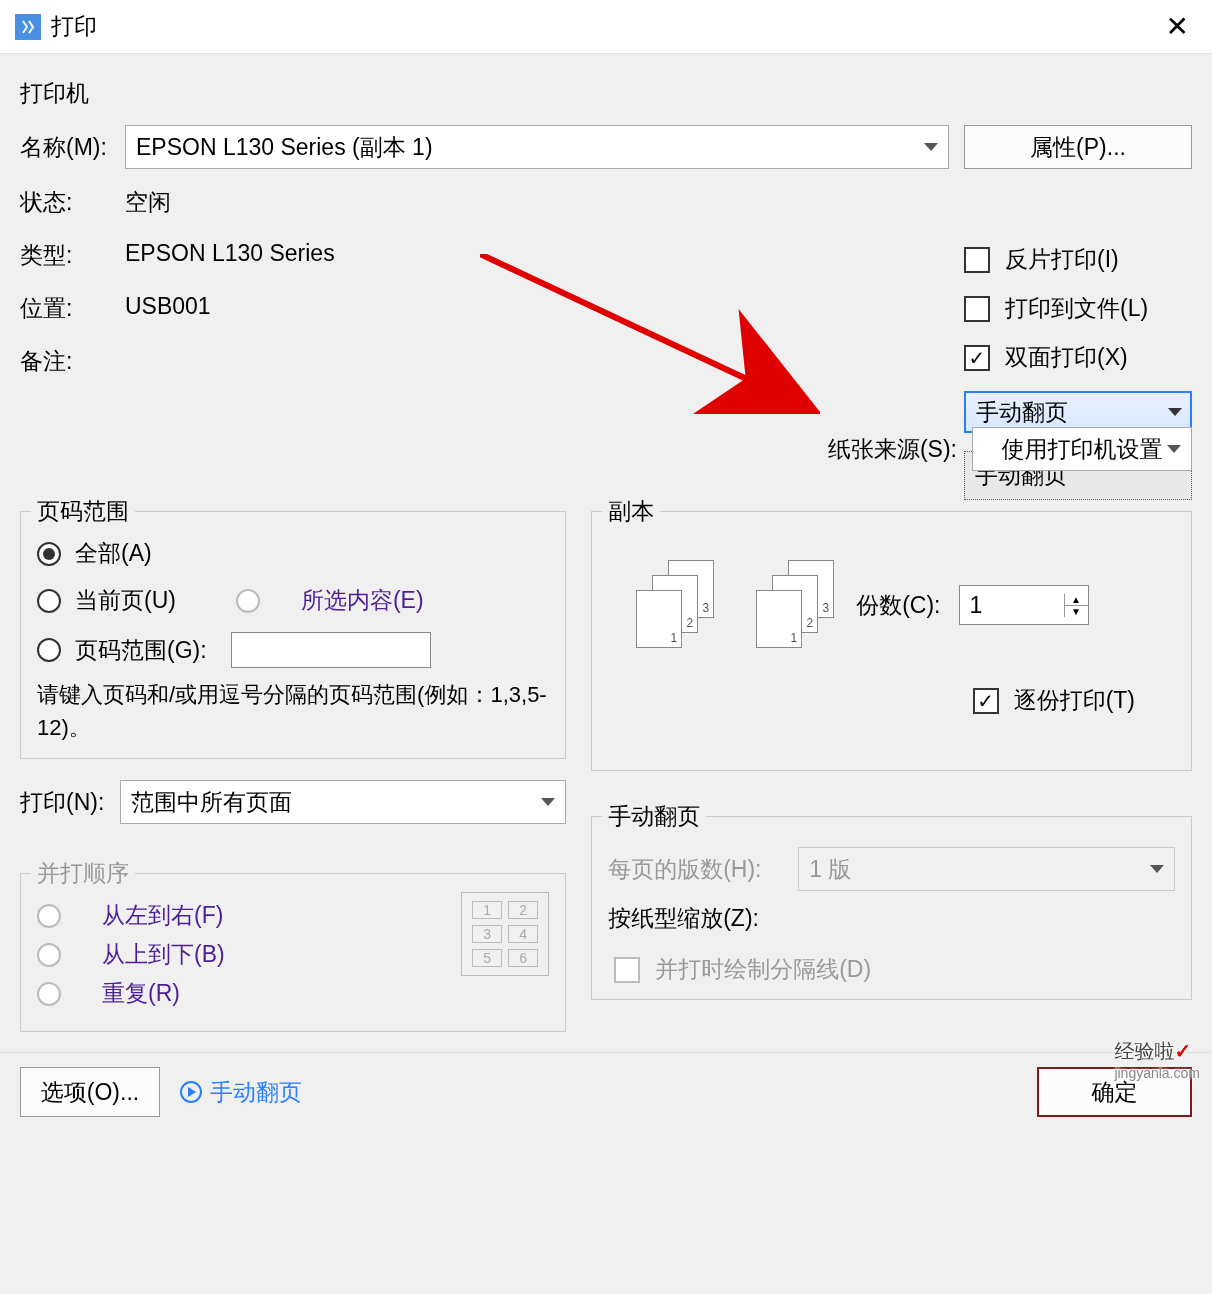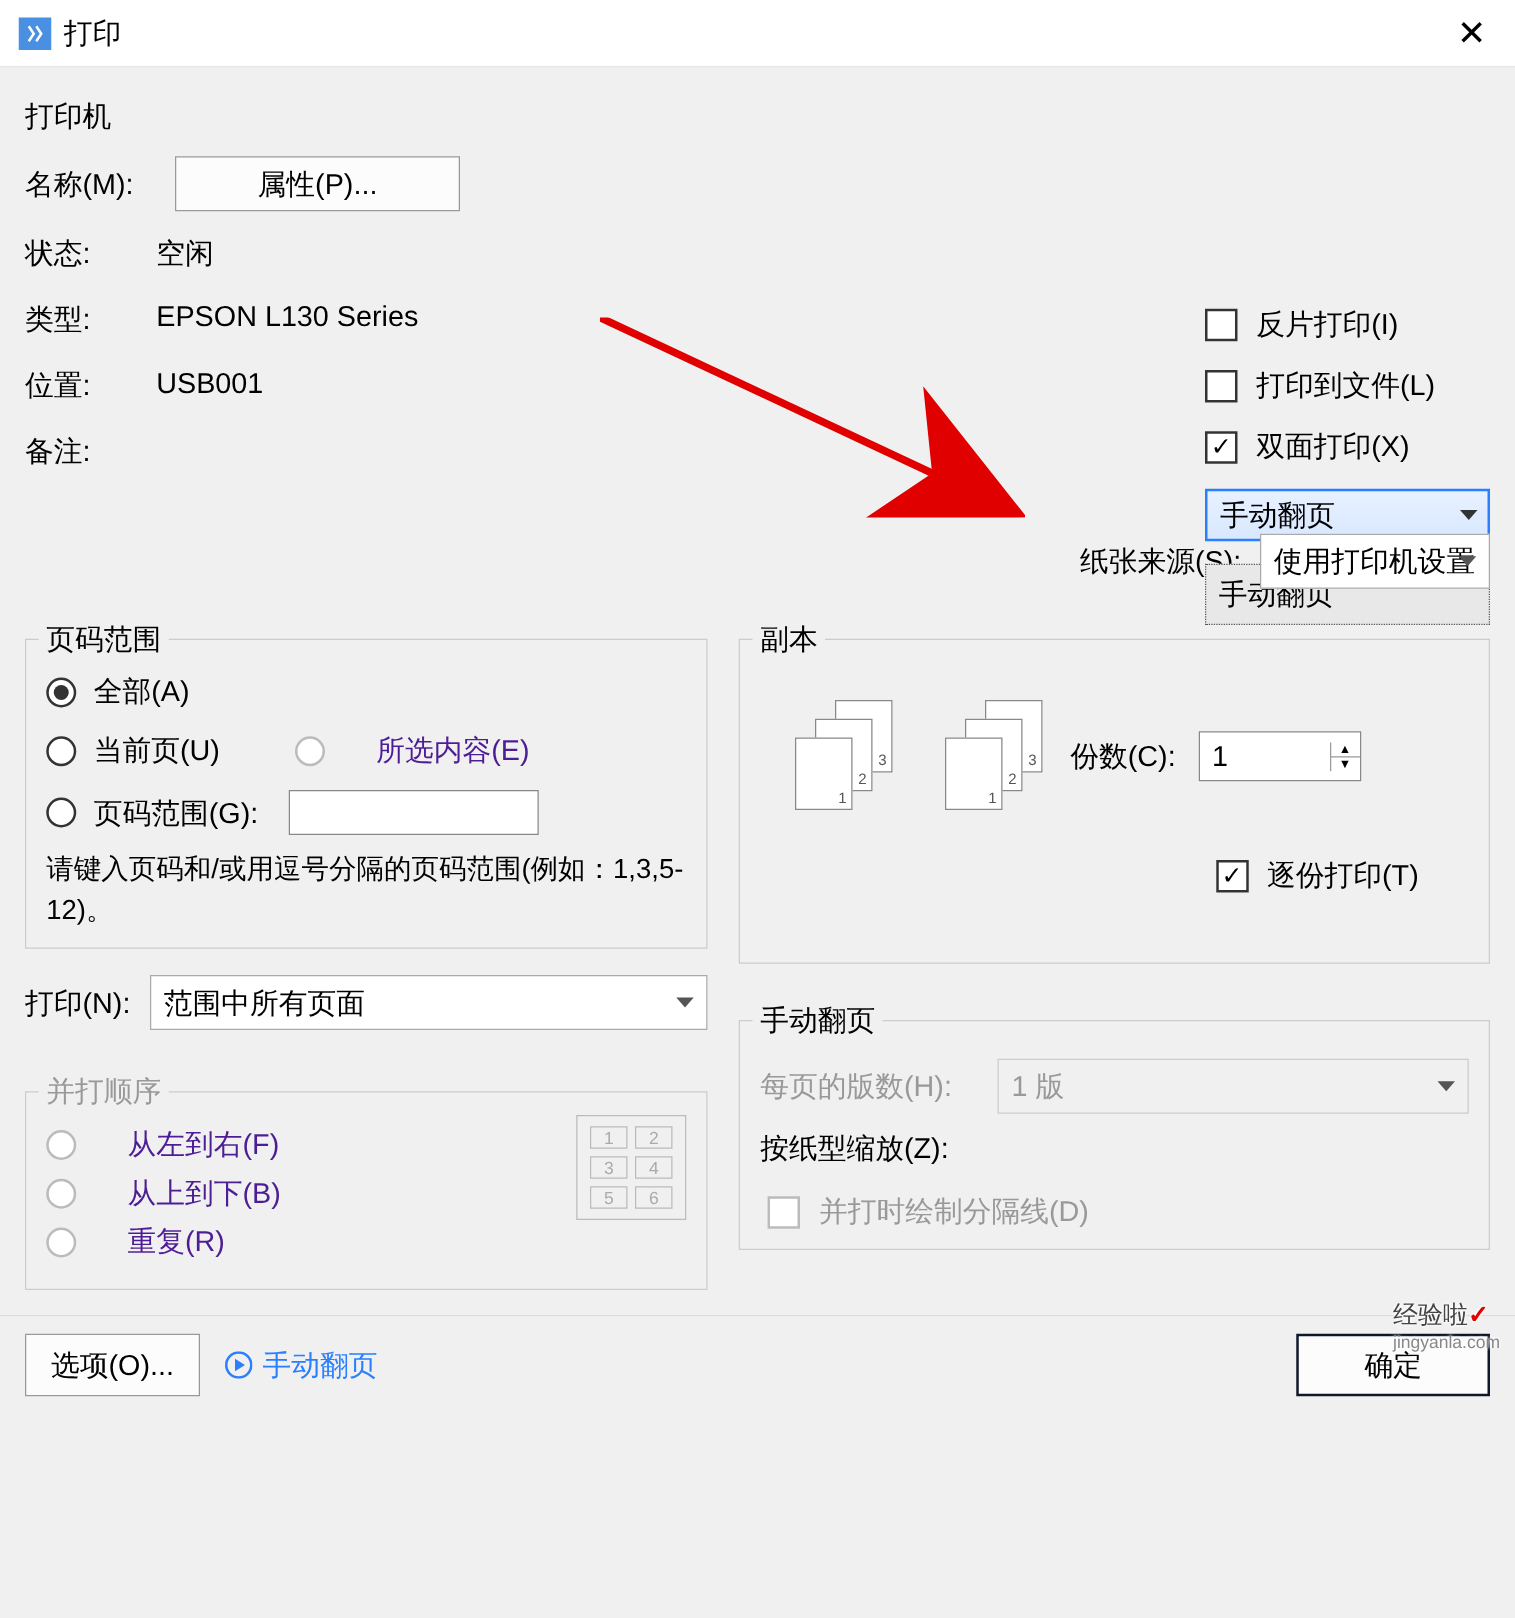--- a/index.html
+++ b/index.html
@@ -120,21 +120,21 @@
     position: absolute;
     left: 480px; top: 200px;
     width: 340px; height: 160px;
     pointer-events: none;
   }
 
   .paper-source-row {
     display: flex; align-items: center; justify-content: flex-end;
     gap: 15px; margin-top: 50px; margin-bottom: 20px;
   }
-  .paper-source-row .select { flex: none; width: 184px; }
+  .paper-source-row .select { flex: none; width: 220px; justify-content: center; }
 
   .groupbox {
     border: 1px solid #ccc;
     padding: 18px 16px 14px 16px;
     position: relative;
     background: inherit;
   }
   .groupbox > legend {
     position: absolute;
     top: -16px; left: 10px;
@@ -200,21 +200,21 @@
     background:#f0f0f0;
   }
   .bottombar .link { color:#2a7fff; cursor:default; display:flex;align-items:center;gap:8px; }
   .bottombar .spacer { flex: 1; }
   .bottombar .pbtn {
     height: 50px; min-width: 155px;
     border: 1px solid #999;
     background:#fcfcfc;
     display:flex;align-items:center;justify-content:center;
   }
-  .bottombar .pbtn.primary { border:2px solid #0f172a;margin-left:18px; }
+  .bottombar .pbtn.primary { border:2px solid #7f1d1d;margin-left:18px; }
 
   .watermark {
     position:absolute; right:12px; bottom:50px; font-size:20px; color:#444;
     text-shadow: 0 0 3px #fff, 0 0 3px #fff;
   }
   .watermark .check { color:#e00000; font-weight:bold; }
   .watermark .sub { font-size:14px; display:block; color:#888; }
 </style>
 </head>
 <body>
@@ -229,20 +229,24 @@
     </div>
     <div class="title">打印</div>
     <div class="close">✕</div>
   </div>
 
   <div class="content" style="position:relative;">
     <div class="section-header">打印机</div>
 
     <div class="row">
       <div class="lbl">名称(M):</div>
+      <div class="select" style="flex:1;">
+        <span>EPSON L130 Series (副本 1)</span>
+        <span class="arrow"></span>
+      </div>
       <div class="btn" style="width:228px; margin-left:15px;">
         <span>属性(P)...</span>
       </div>
     </div>
 
     <div class="info-grid">
       <div>状态:</div>
       <div>空闲</div>
       <div>类型:</div>
       <div>EPSON L130 Series</div>

